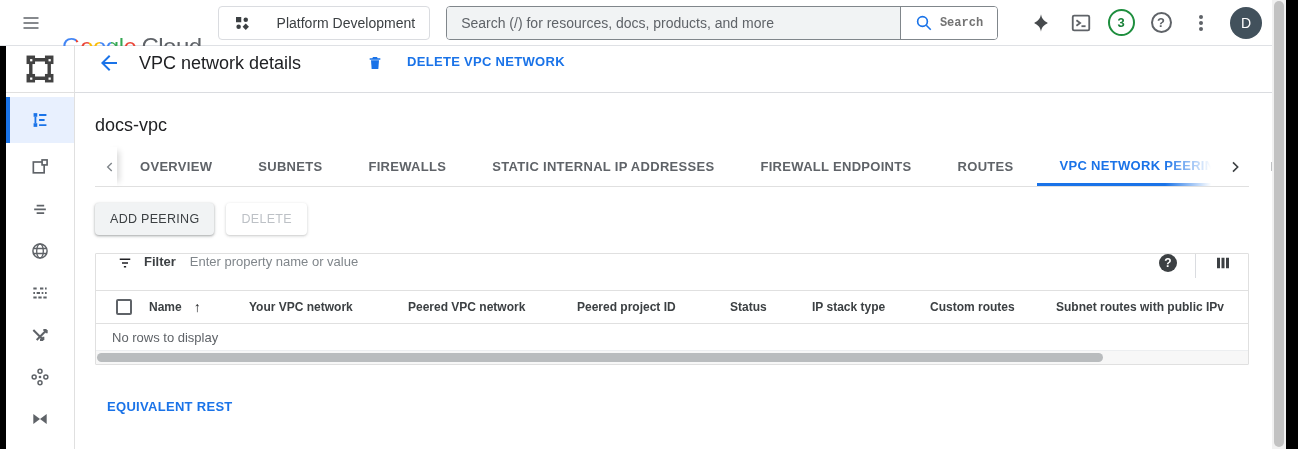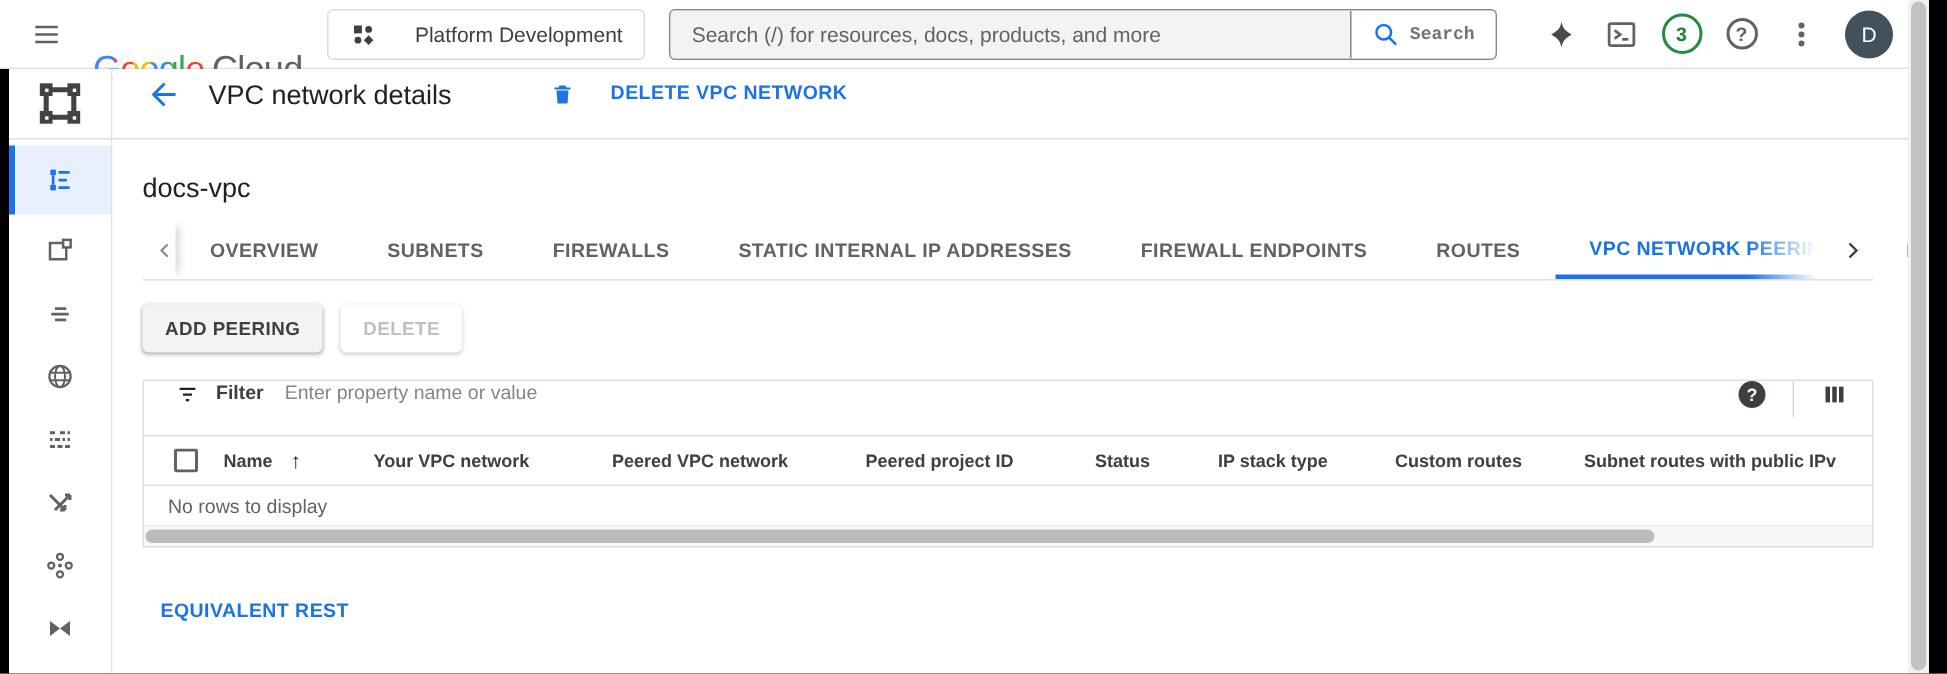--- a/index.html
+++ b/index.html
@@ -63,21 +63,21 @@
                     box-shadow:6px 0 6px -4px rgba(0,0,0,.18); margin-left:8px; background:#fff; z-index:2; }
   .tab { display:flex; align-items:center; padding:0 23px; font-size:13px; font-weight:600;
          letter-spacing:.3px; color:#5f6368; cursor:pointer; white-space:nowrap; }
   .tab.active { color:#1a73e8; border-bottom:3px solid #1a73e8; }
   .tabfade { position:absolute; right:0; top:0; width:84px; height:100%; z-index:3;
              background:linear-gradient(90deg, rgba(255,255,255,0), #fff 55%); display:flex;
              align-items:center; justify-content:flex-end; padding-right:6px; }
 
   .actionsrow { display:flex; gap:12px; margin-top:16px; }
   .btn { height:32px; padding:0 15px; border:0; border-radius:4px; font-family:inherit;
-         font-size:12.5px; font-weight:700; letter-spacing:.3px; cursor:pointer;
+         font-size:12.5px; font-weight:400; letter-spacing:.3px; cursor:pointer;
          box-shadow:0 1px 2px 0 rgba(60,64,67,.30), 0 1px 3px 1px rgba(60,64,67,.15); }
   .btn.primary { background:#f1f3f4; color:#3c4043; }
   .btn.disabled { background:#fff; color:#bdc1c6; cursor:default;
                   box-shadow:0 1px 2px 0 rgba(60,64,67,.18), 0 1px 3px 1px rgba(60,64,67,.08); }
 
   
   .card { margin-top:18px; border:1px solid #e0e0e0; border-radius:1px; background:#fff; }
   .filterrow { display:flex; align-items:flex-start; height:37px; border-bottom:1px solid #e0e0e0; padding:0 16px 0 20px; }
   .filterlabel { font-size:13px; font-weight:700; color:#3c4043; margin-left:10px; }
   .filterinput { flex:1; border:0; outline:0; font-family:inherit; font-size:13px; color:#3c4043; margin-left:14px; }

